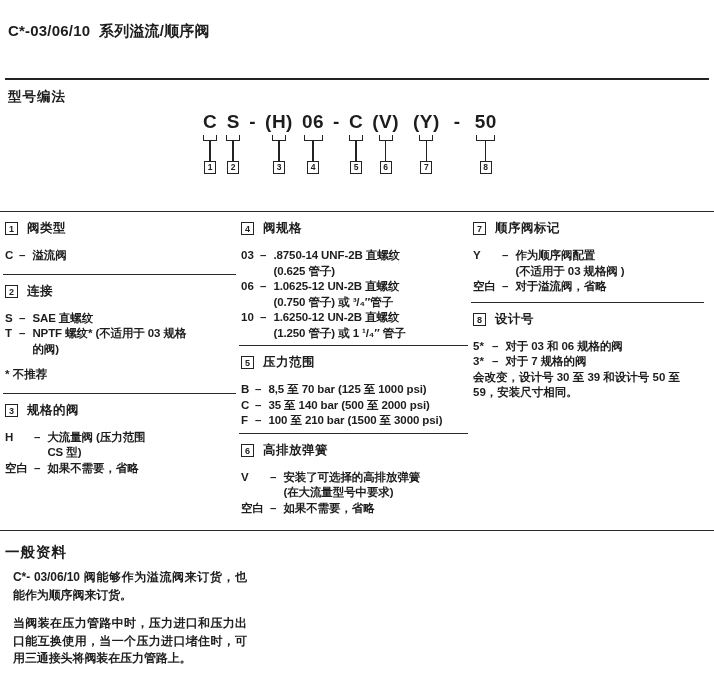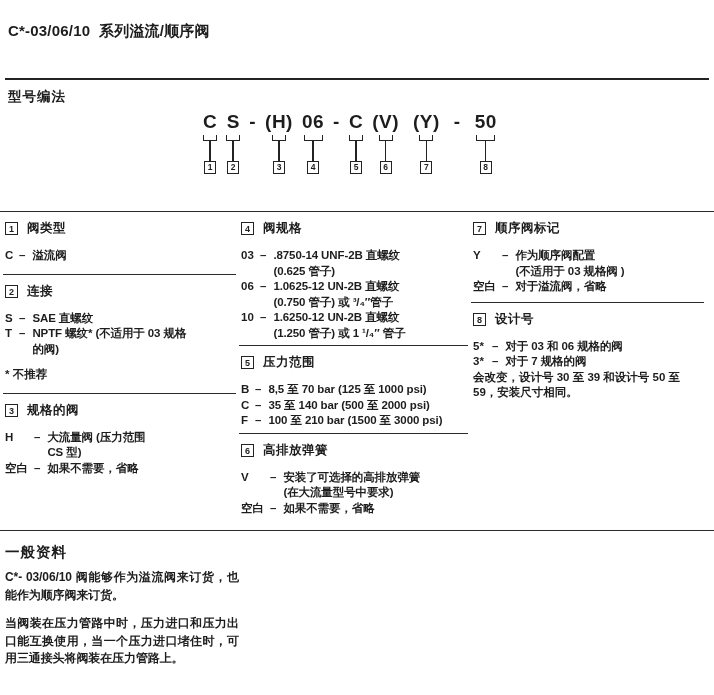--- a/index.html
+++ b/index.html
@@ -97,21 +97,21 @@
 
   
   .general {
     position:absolute; left:0; right:0; top:530px;
     border-top:1.5px solid #2a2a2a;
     padding:12px 3px 0;
   }
   .gen-head { font-size:14.5px; font-weight:700; letter-spacing:1px; margin-left:2px; }
   .gen-cols {
     display:grid; grid-template-columns:234px 226px; column-gap:5px;
-    margin-top:7px; margin-left:2px;
+    margin-top:7px; margin-left:10px;
   }
   .gen-col p {
     font-size:12px; font-weight:600; line-height:17.5px;
     letter-spacing:-0.1px; text-align:justify;
   }
   .gen-col p + p { margin-top:11px; }
 </style>
 </head>
 <body>
 

